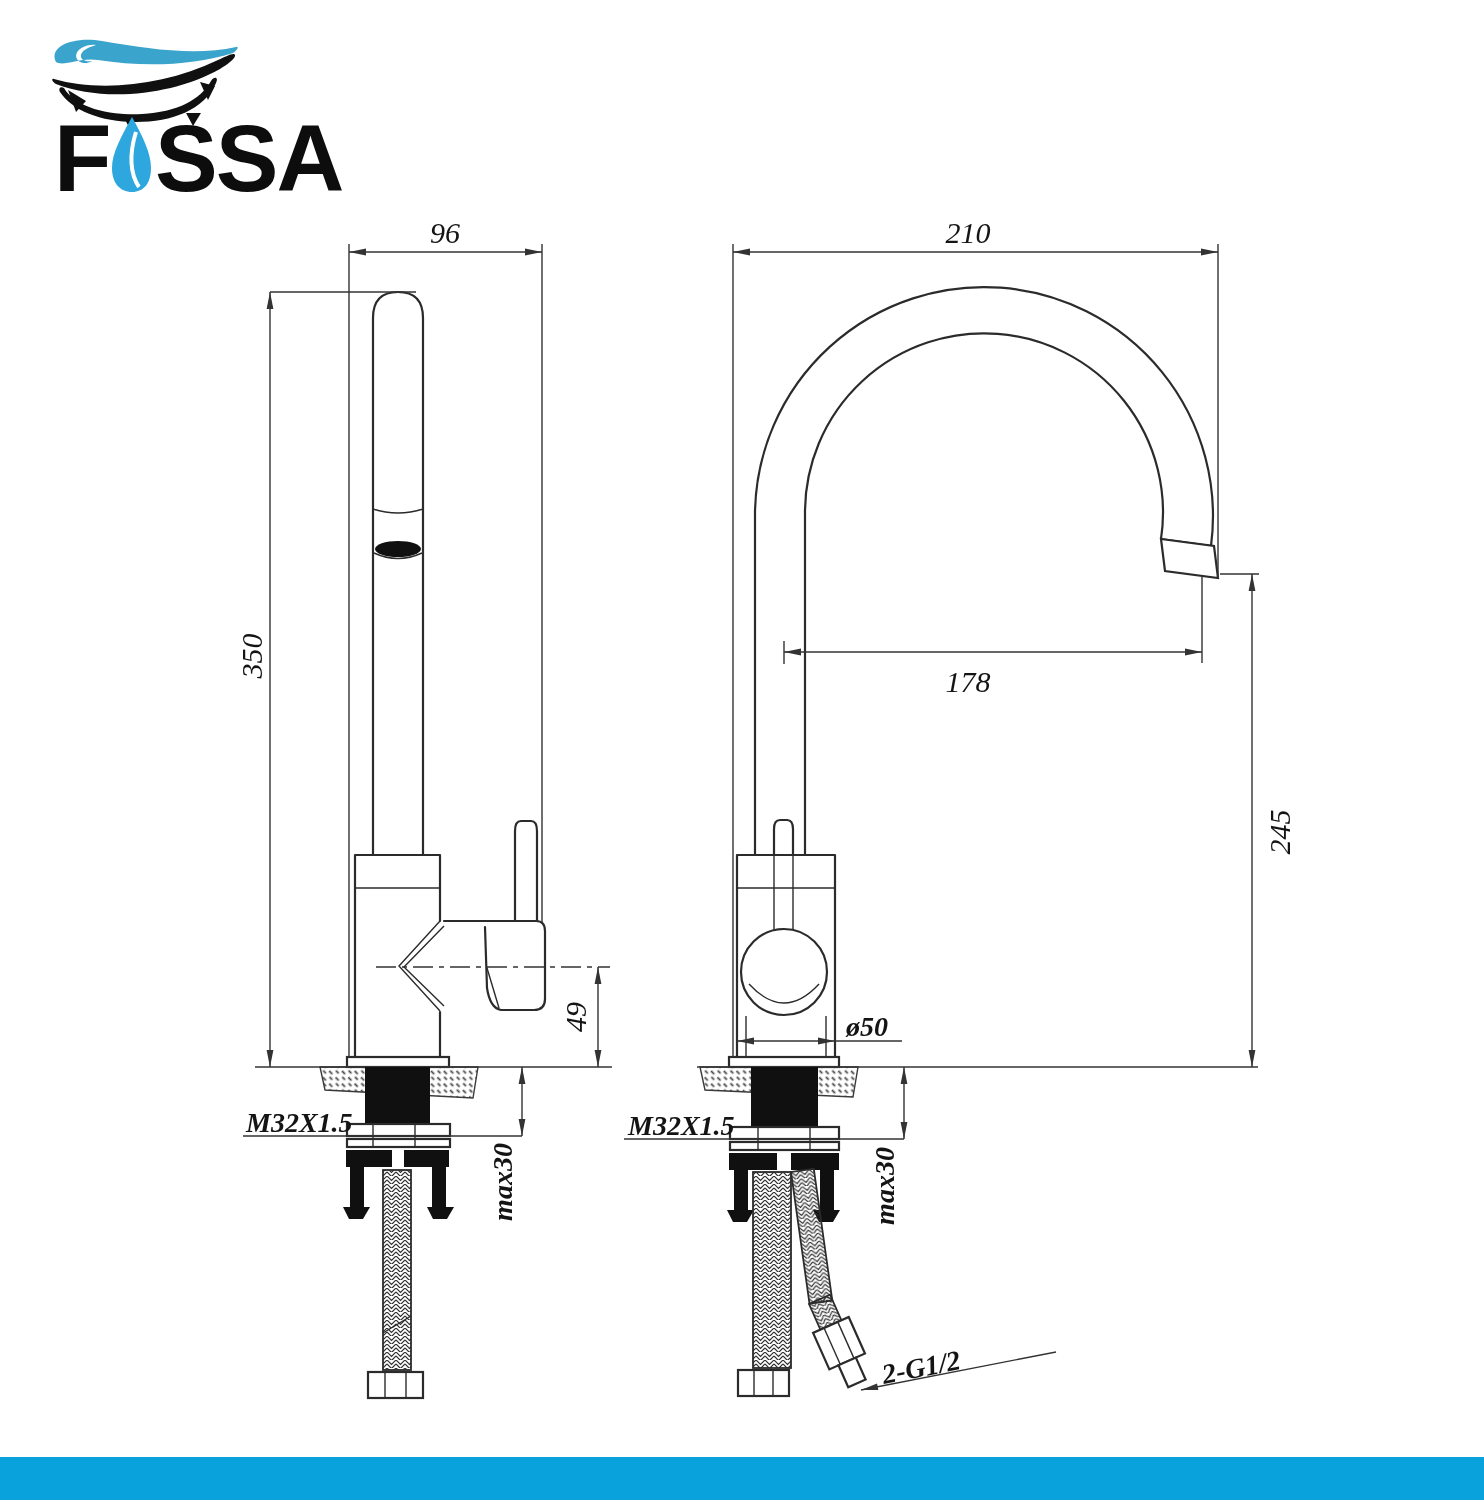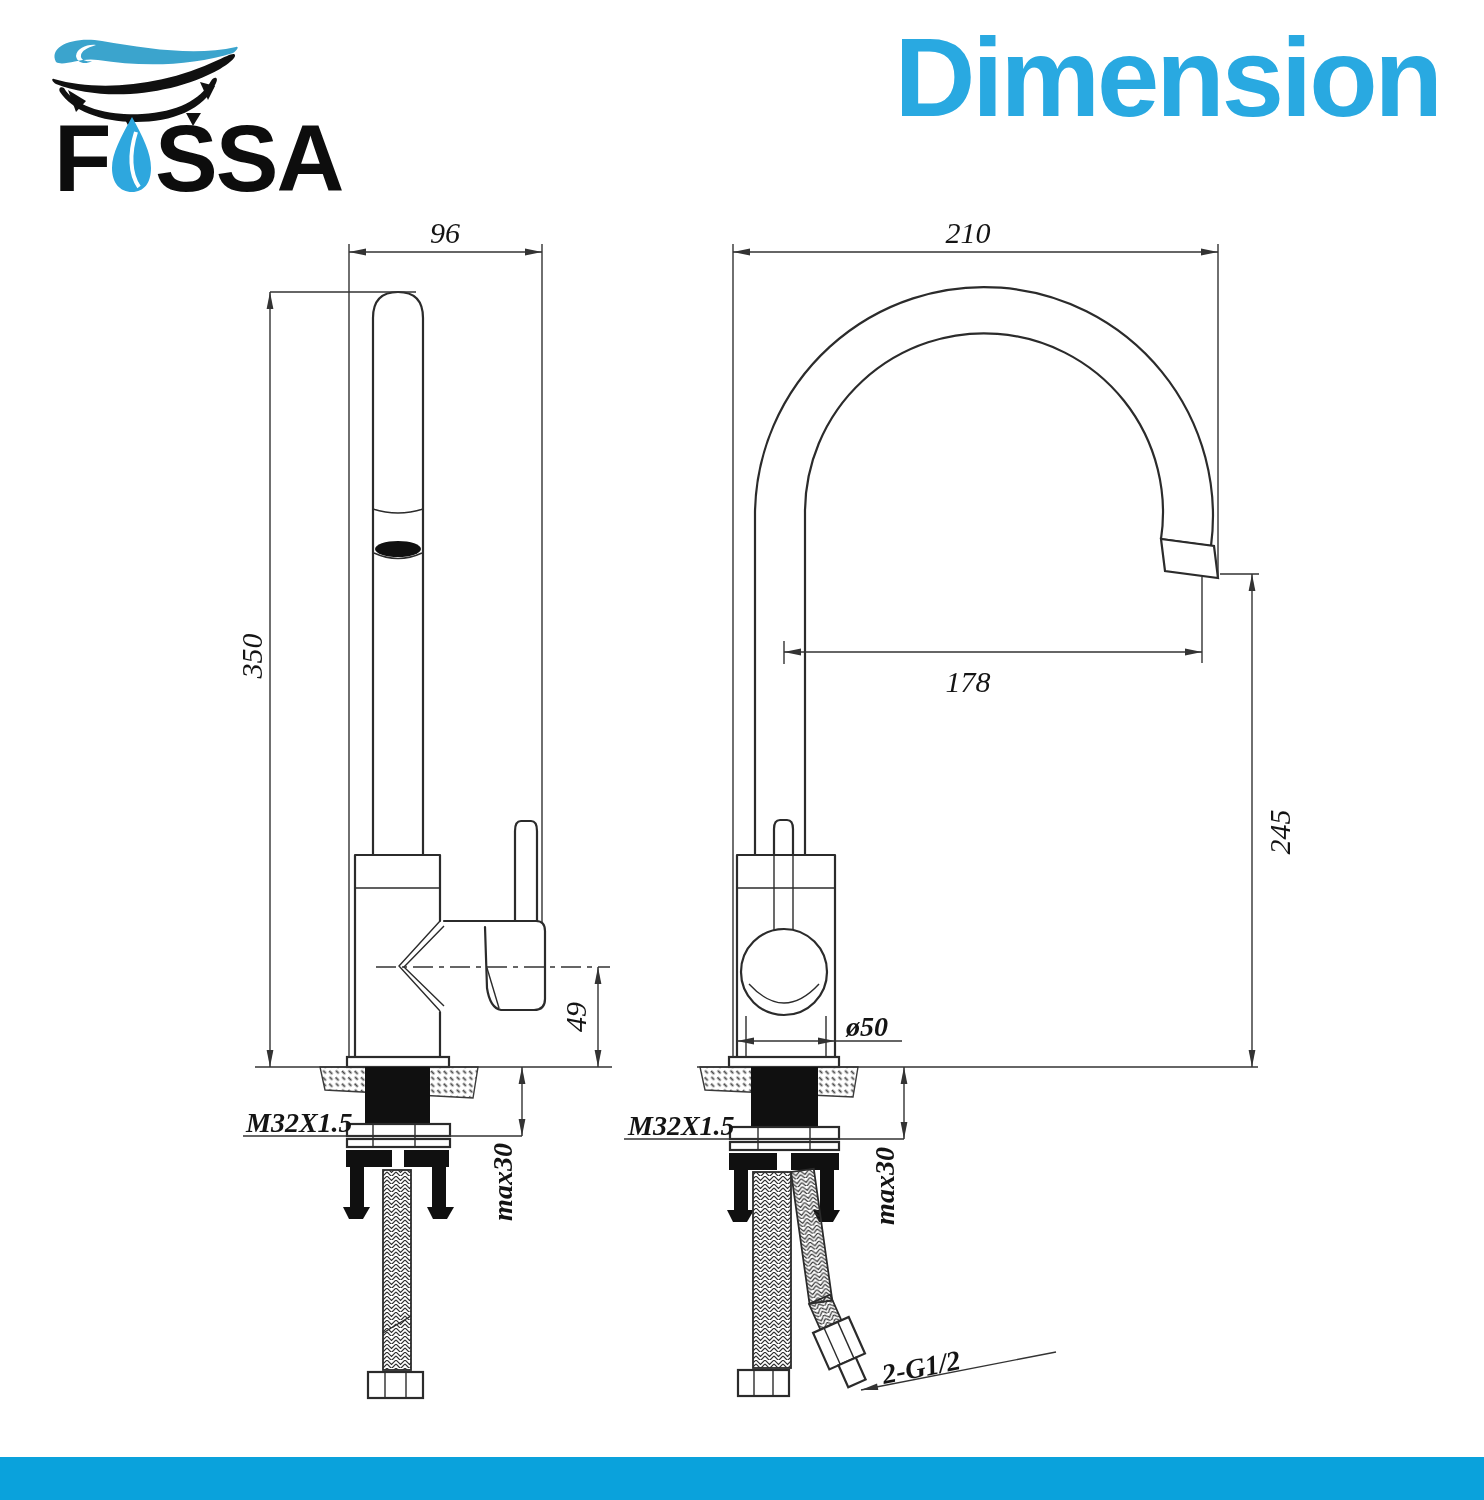--- a/index.html
+++ b/index.html
@@ -42,21 +42,20 @@
     </g>
     <g font-family="Liberation Sans, sans-serif" font-weight="bold" font-size="94" fill="#0d0d0d">
       <text x="30" y="175">F</text>
       <path fill="#2EA7DE" d="M108,101 C97,121 88,137 88,152 C88,167 96,176 108,176 C120,176 127,167 127,152
            C127,137 119,121 108,101 Z"></path>
       <path fill="none" stroke="#ffffff" stroke-width="4" d="M112,116 C105,138 106,158 115,171"></path>
       <text x="131" y="175" letter-spacing="-2">SSA</text>
     </g>
   </svg>
 
-  <div class="page-title">Dimension</div>
 
   <svg class="drawing-svg" width="1484" height="1500" viewBox="0 0 1484 1500">
     <defs>
       <marker id="ae" orient="auto" markerUnits="userSpaceOnUse" markerWidth="20" markerHeight="12" viewBox="-20 -6 20 12" refX="0" refY="0">
         <path d="M0,0 L-17,3.4 L-17,-3.4 Z" fill="#333"></path>
       </marker>
       <marker id="as" orient="auto" markerUnits="userSpaceOnUse" markerWidth="20" markerHeight="12" viewBox="0 -6 20 12" refX="0" refY="0">
         <path d="M0,0 L17,3.4 L17,-3.4 Z" fill="#333"></path>
       </marker>
       <pattern id="braid" width="9" height="8" patternUnits="userSpaceOnUse">

